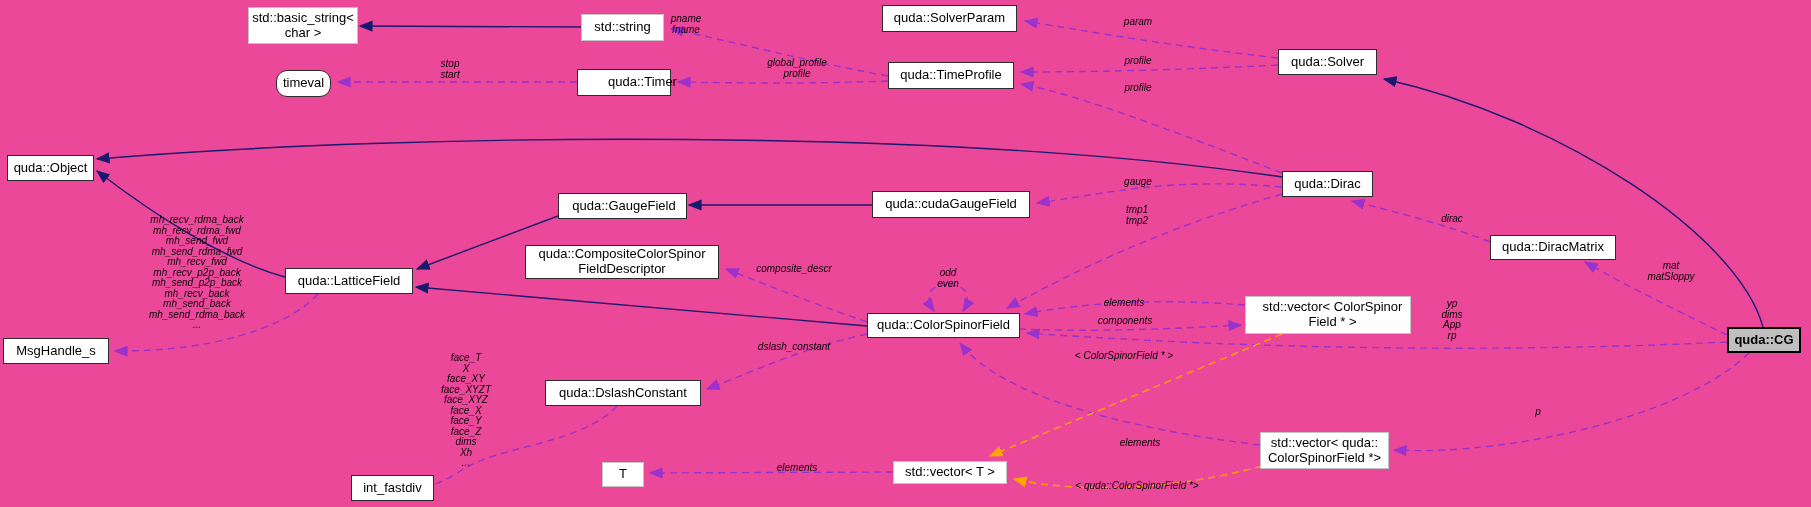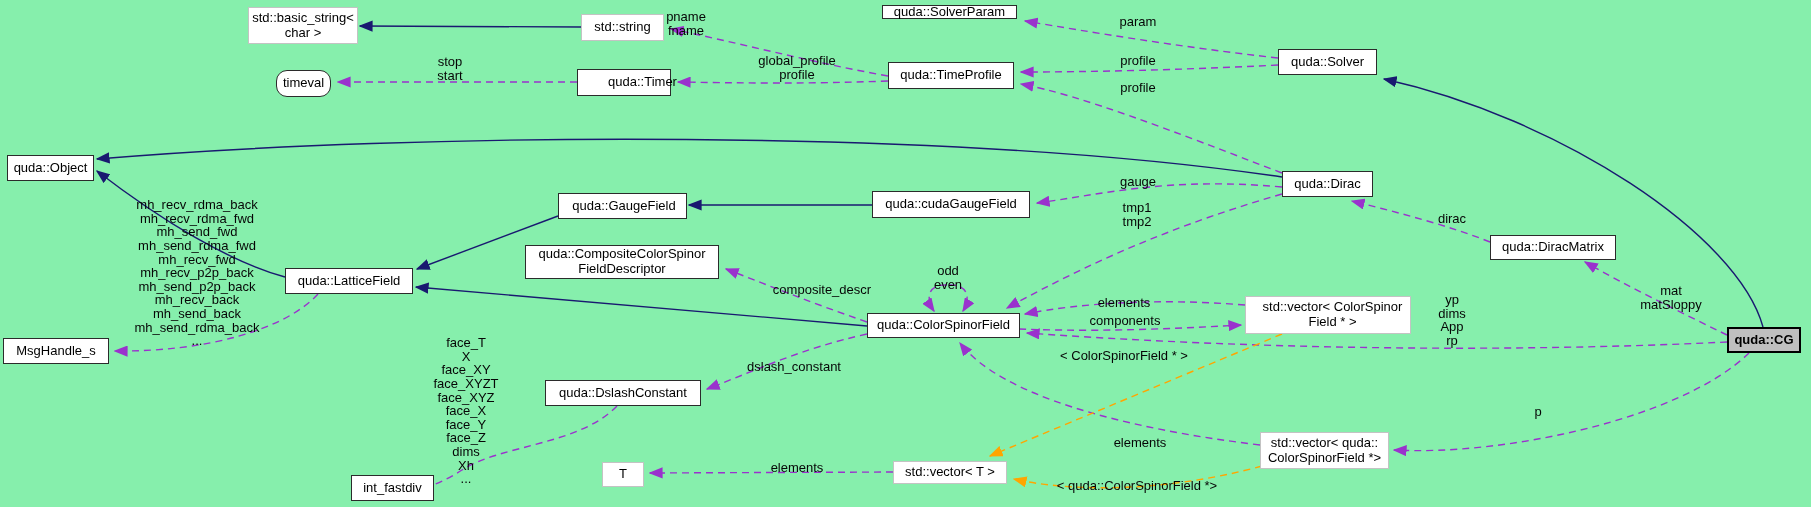--- a/index.html
+++ b/index.html
@@ -1,25 +1,25 @@
 <!DOCTYPE html>
 <html><head>
 <meta charset="utf-8">
 <style>
   html,body{margin:0;padding:0;background:#ffffff;}
-  #canvas{position:relative;width:1811px;height:507px;background:#86efac;overflow:hidden;
+  #canvas{position:relative;width:1811px;height:507px;background:#ec4899;overflow:hidden;
           font-family:"Liberation Sans",sans-serif;}
   #edges{position:absolute;left:0;top:0;width:1811px;height:507px;}
   .node{position:absolute;display:flex;align-items:center;justify-content:center;
         text-align:center;font-size:13px;line-height:1.12;color:#000;background:#fff;
         border:1.5px solid #2b2b2b;white-space:pre-line;box-sizing:border-box;padding:1px 4px;}
   .node.ext{border:1.4px solid #c3c3c3;}
   .node.current{background:#bfbfbf;border:2px solid #000;}
-  .elabel{position:absolute;transform:translate(-50%,-50%);font-size:13px;line-height:1.05;
-          text-align:center;white-space:pre-line;color:#060606;}
+  .elabel{position:absolute;transform:translate(-50%,-50%);font-size:10px;line-height:1.05;
+          text-align:center;white-space:pre-line;color:#060606;font-style:italic;}
 </style>
 </head>
 <body>
 
 <div id="canvas">
 
   <svg id="edges" viewBox="0 0 1811 507">
     <defs>
       <marker id="ab" markerWidth="10" markerHeight="8" refX="9" refY="4" orient="auto">
         <path d="M0,0 L10,4 L0,8 z" fill="#191970"></path>
@@ -66,21 +66,21 @@
     </g>
     <g fill="none" stroke="#ffa500" stroke-width="1.4" stroke-dasharray="7,5">
       <path d="M 1282 334 C 1160 385, 1040 435, 990 456" marker-end="url(#ao)"></path>
       <path d="M 1262 466 C 1160 494, 1065 491, 1014 479" marker-end="url(#ao)"></path>
     </g>
   </svg>
 
   <div class="node ext" style="left:248px;top:7px;width:110px;height:37px;">std::basic_string&lt;
 char &gt;</div>
   <div class="node ext" style="left:581px;top:14px;width:83px;height:27px;text-align:right;">std::string</div>
-  <div class="node" style="left:882px;top:5px;width:135px;height:14px;">quda::SolverParam</div>
+  <div class="node" style="left:882px;top:5px;width:135px;height:27px;">quda::SolverParam</div>
   <div class="node" style="left:1278px;top:49px;width:99px;height:26px;">quda::Solver</div>
   <div class="node" style="left:276px;top:70px;width:55px;height:27px;border-radius:11px;">timeval</div>
   <div class="node" style="left:577px;top:69px;width:94px;height:27px;padding-left:41px;">quda::Timer</div>
   <div class="node" style="left:888px;top:62px;width:126px;height:27px;">quda::TimeProfile</div>
   <div class="node" style="left:7px;top:155px;width:87px;height:26px;">quda::Object</div>
   <div class="node" style="left:558px;top:193px;width:129px;height:26px;padding-left:7px;">quda::GaugeField</div>
   <div class="node" style="left:872px;top:191px;width:158px;height:27px;">quda::cudaGaugeField</div>
   <div class="node" style="left:1282px;top:171px;width:91px;height:26px;">quda::Dirac</div>
   <div class="node" style="left:1490px;top:235px;width:126px;height:25px;">quda::DiracMatrix</div>
   <div class="node" style="left:525px;top:245px;width:194px;height:34px;">quda::CompositeColorSpinor
@@ -104,33 +104,33 @@
 fname</div>
   <div class="elabel" style="left:797px;top:68px;">global_profile
 profile</div>
   <div class="elabel" style="left:1138px;top:22px;">param</div>
   <div class="elabel" style="left:1138px;top:61px;">profile</div>
   <div class="elabel" style="left:1138px;top:88px;">profile</div>
   <div class="elabel" style="left:1138px;top:182px;">gauge</div>
   <div class="elabel" style="left:1137px;top:215px;">tmp1
 tmp2</div>
   <div class="elabel" style="left:1452px;top:219px;">dirac</div>
-  <div class="elabel" style="left:1671px;top:271px;margin-top:27px;">mat
+  <div class="elabel" style="left:1671px;top:271px;">mat
 matSloppy</div>
   <div class="elabel" style="left:1452px;top:320px;">yp
 dims
 App
 rp</div>
   <div class="elabel" style="left:1124px;top:303px;">elements</div>
   <div class="elabel" style="left:1125px;top:321px;">components</div>
   <div class="elabel" style="left:1124px;top:356px;">&lt; ColorSpinorField * &gt;</div>
   <div class="elabel" style="left:948px;top:278px;">odd
 even</div>
-  <div class="elabel" style="left:794px;top:290px;margin-left:28px;">composite_descr</div>
-  <div class="elabel" style="left:794px;top:347px;margin-top:20px;">dslash_constant</div>
+  <div class="elabel" style="left:794px;top:269px;">composite_descr</div>
+  <div class="elabel" style="left:794px;top:347px;">dslash_constant</div>
   <div class="elabel" style="left:1140px;top:443px;">elements</div>
   <div class="elabel" style="left:1538px;top:412px;">p</div>
   <div class="elabel" style="left:797px;top:468px;">elements</div>
   <div class="elabel" style="left:1137px;top:486px;">&lt; quda::ColorSpinorField *&gt;</div>
   <div class="elabel" style="left:197px;top:273px;">mh_recv_rdma_back
 mh_recv_rdma_fwd
 mh_send_fwd
 mh_send_rdma_fwd
 mh_recv_fwd
 mh_recv_p2p_back

